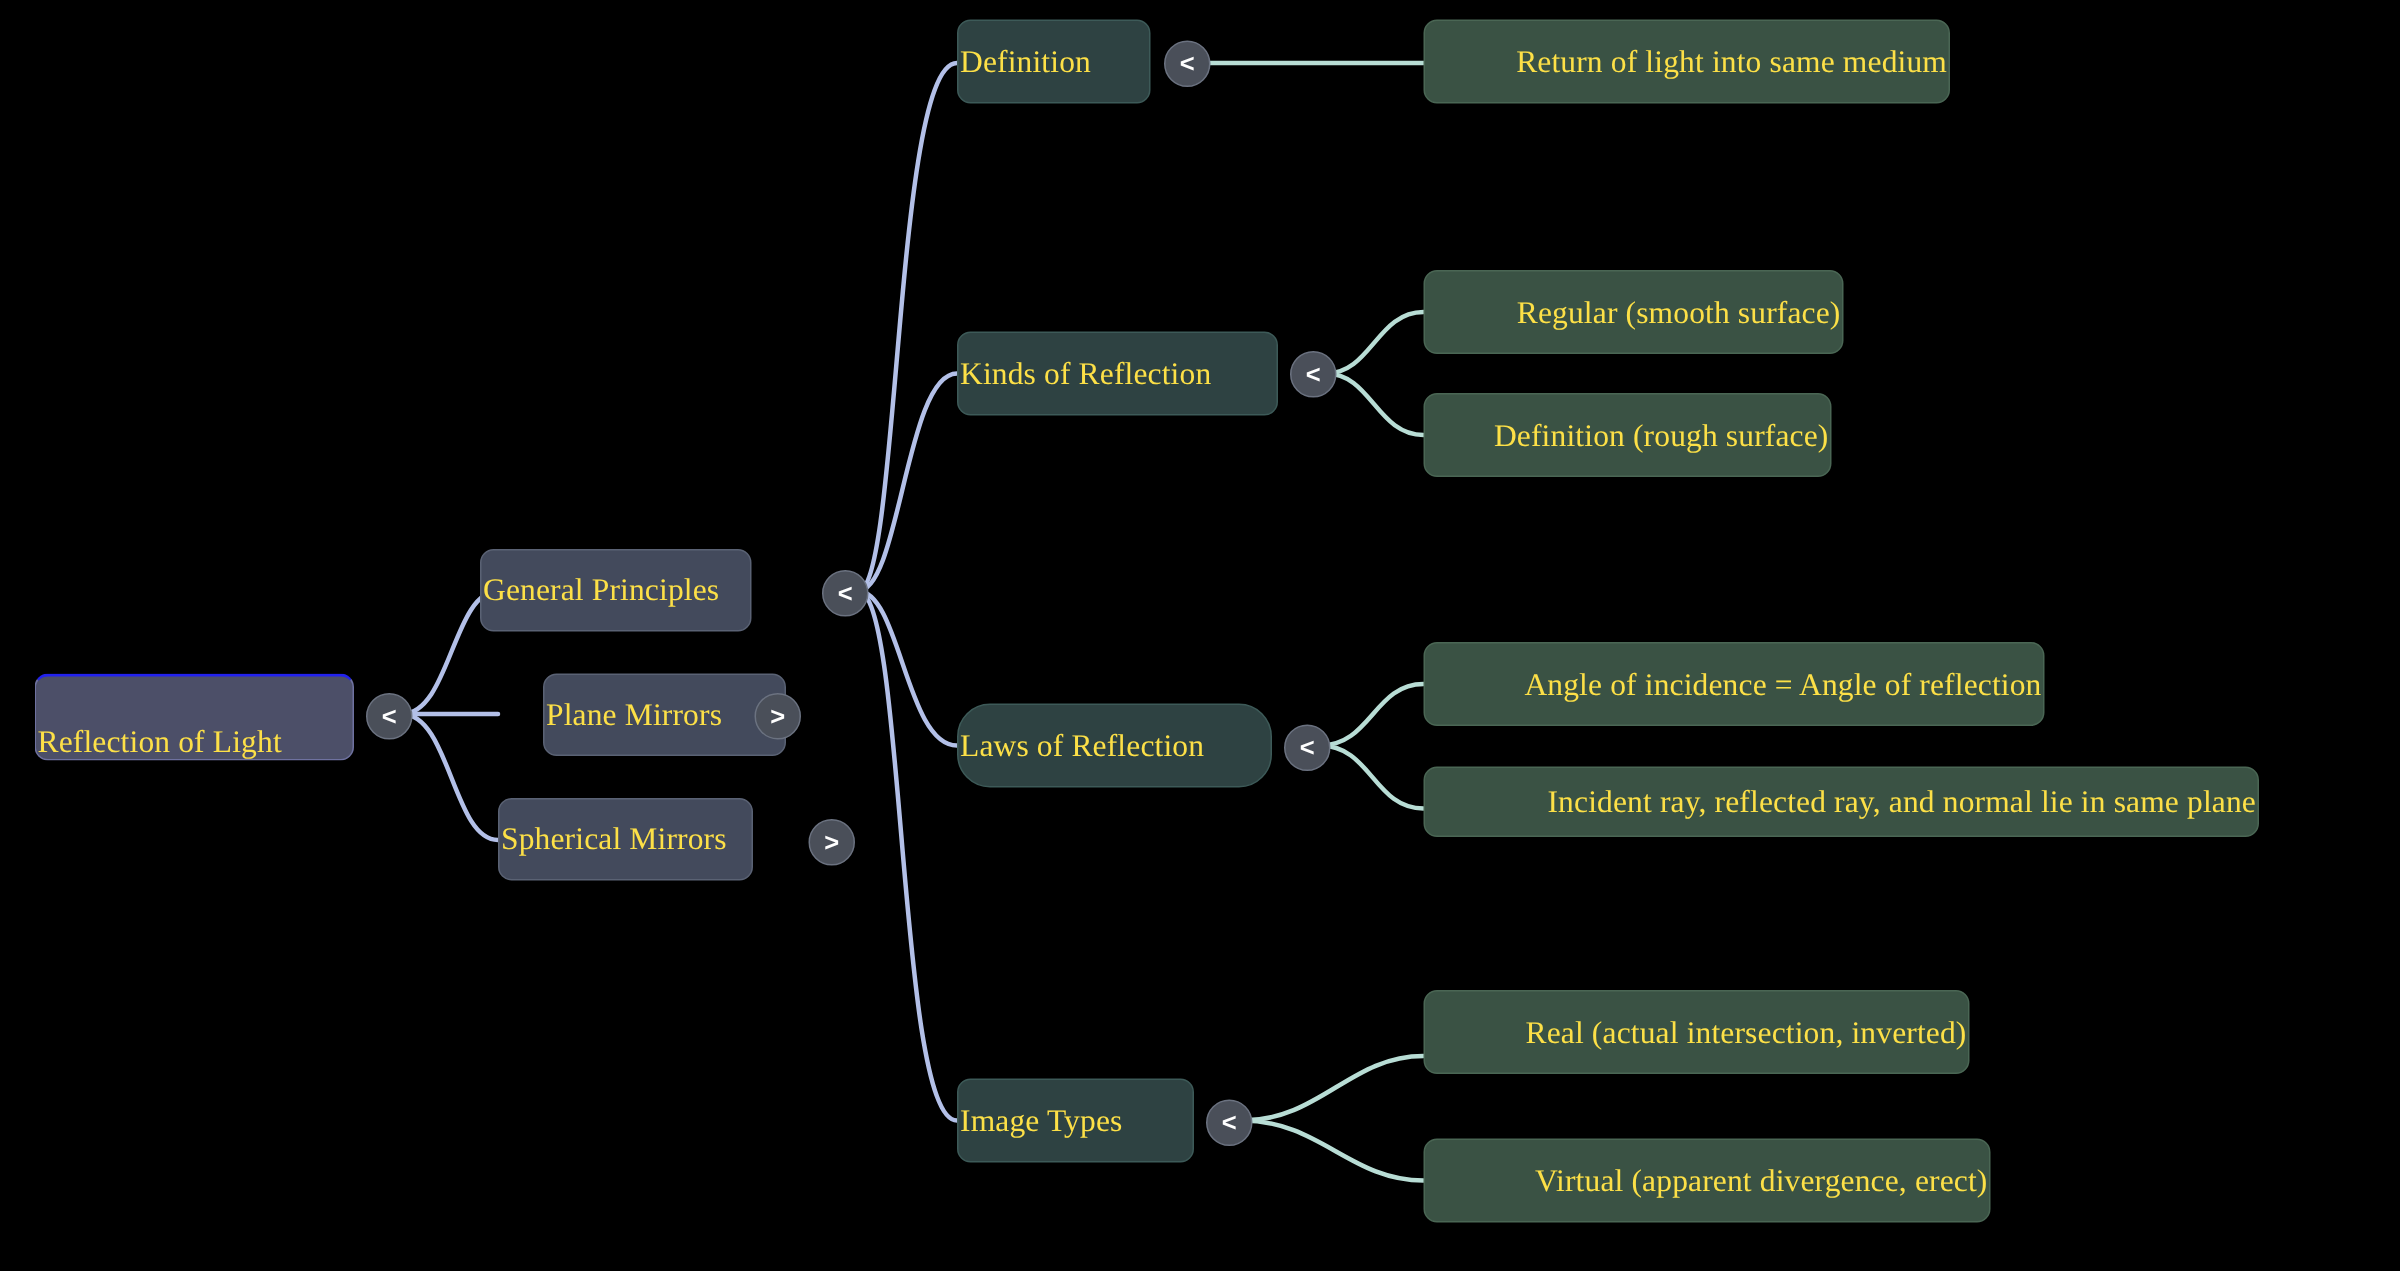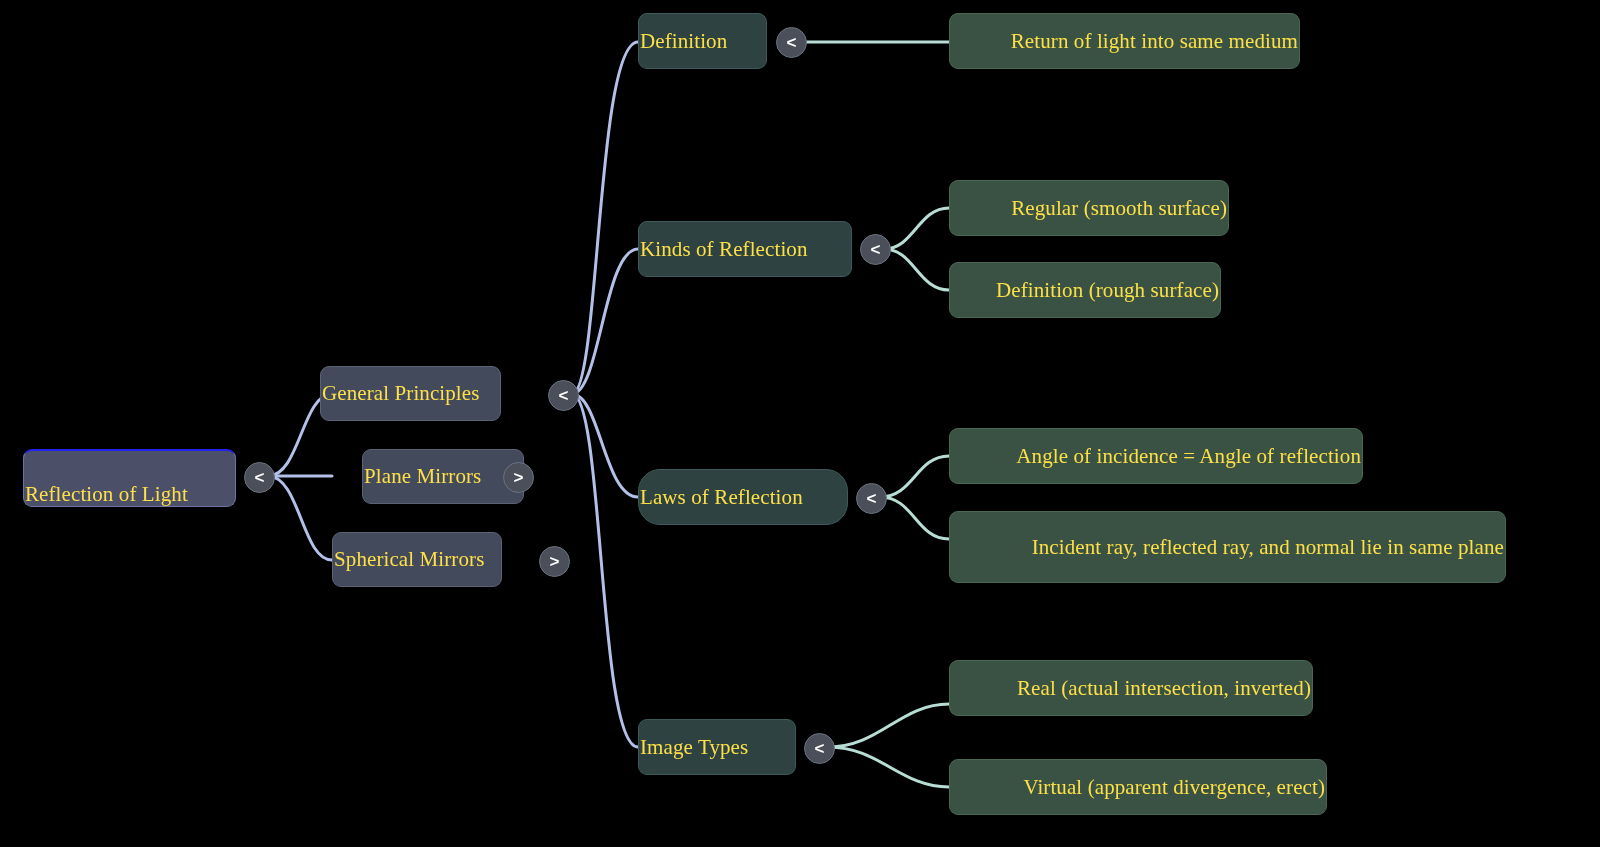--- a/index.html
+++ b/index.html
@@ -149,21 +149,21 @@
   </div>
 
   <div class="node node-l3" style="left:949px; top:262px; width:272px; height:56px;">
     <span>Definition (rough surface)</span>
   </div>
 
   <div class="node node-l3" style="left:949px; top:428px; width:414px; height:56px;">
     <span>Angle of incidence = Angle of reflection</span>
   </div>
 
-  <div class="node node-l3" style="left:949px; top:511px; width:557px; height:72px;">
+  <div class="node node-l3" style="left:949px; top:511px; width:557px; height:47px;">
     <span>Incident ray, reflected ray, and normal lie in same plane</span>
   </div>
 
   <div class="node node-l3" style="left:949px; top:660px; width:364px; height:56px;">
     <span>Real (actual intersection, inverted)</span>
   </div>
 
   <div class="node node-l3" style="left:949px; top:759px; width:378px; height:56px;">
     <span>Virtual (apparent divergence, erect)</span>
   </div>

